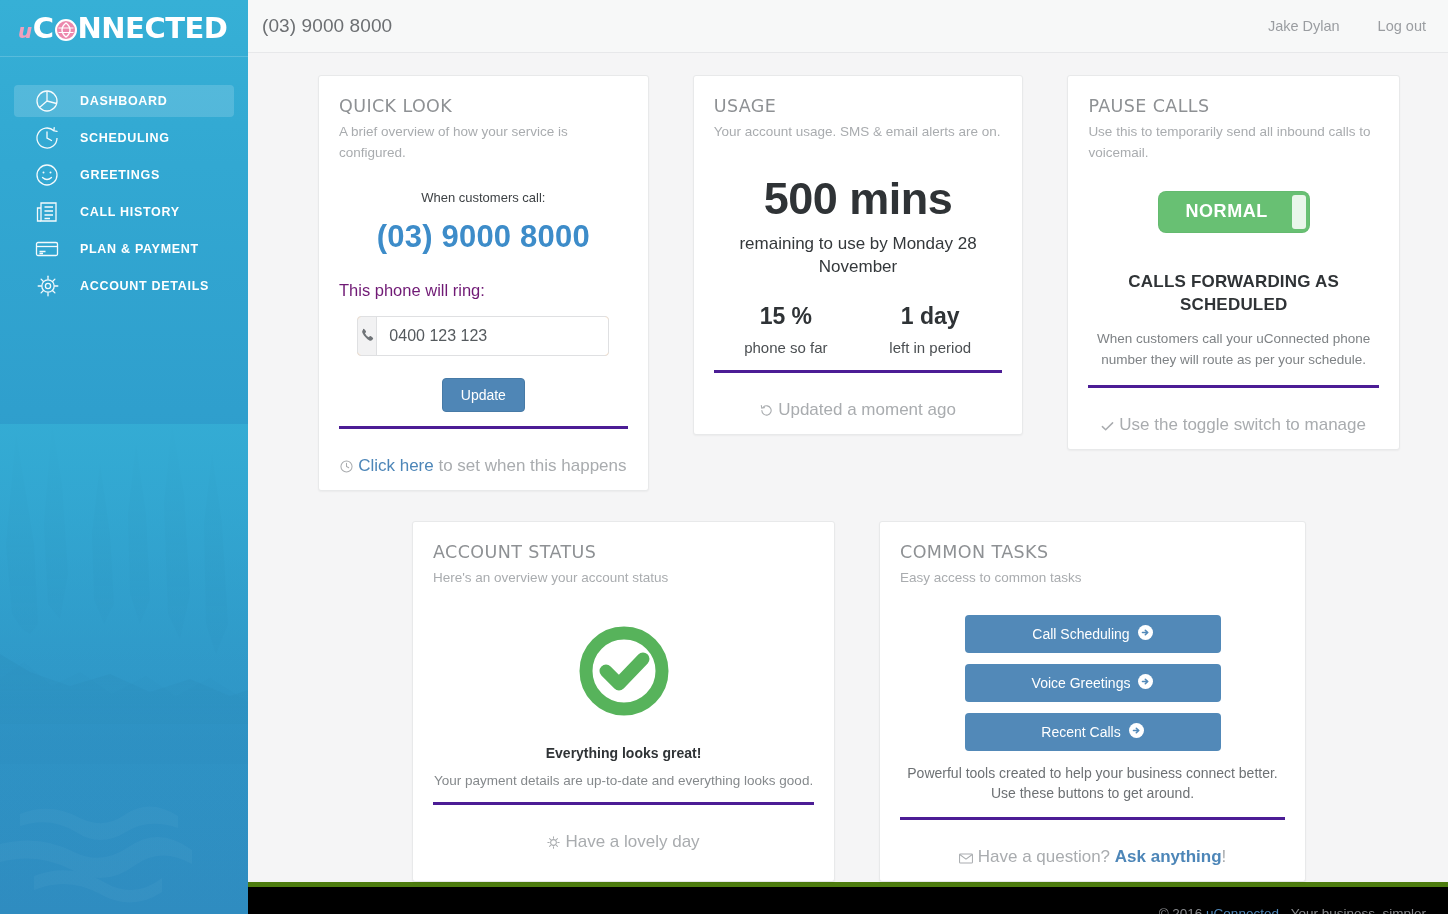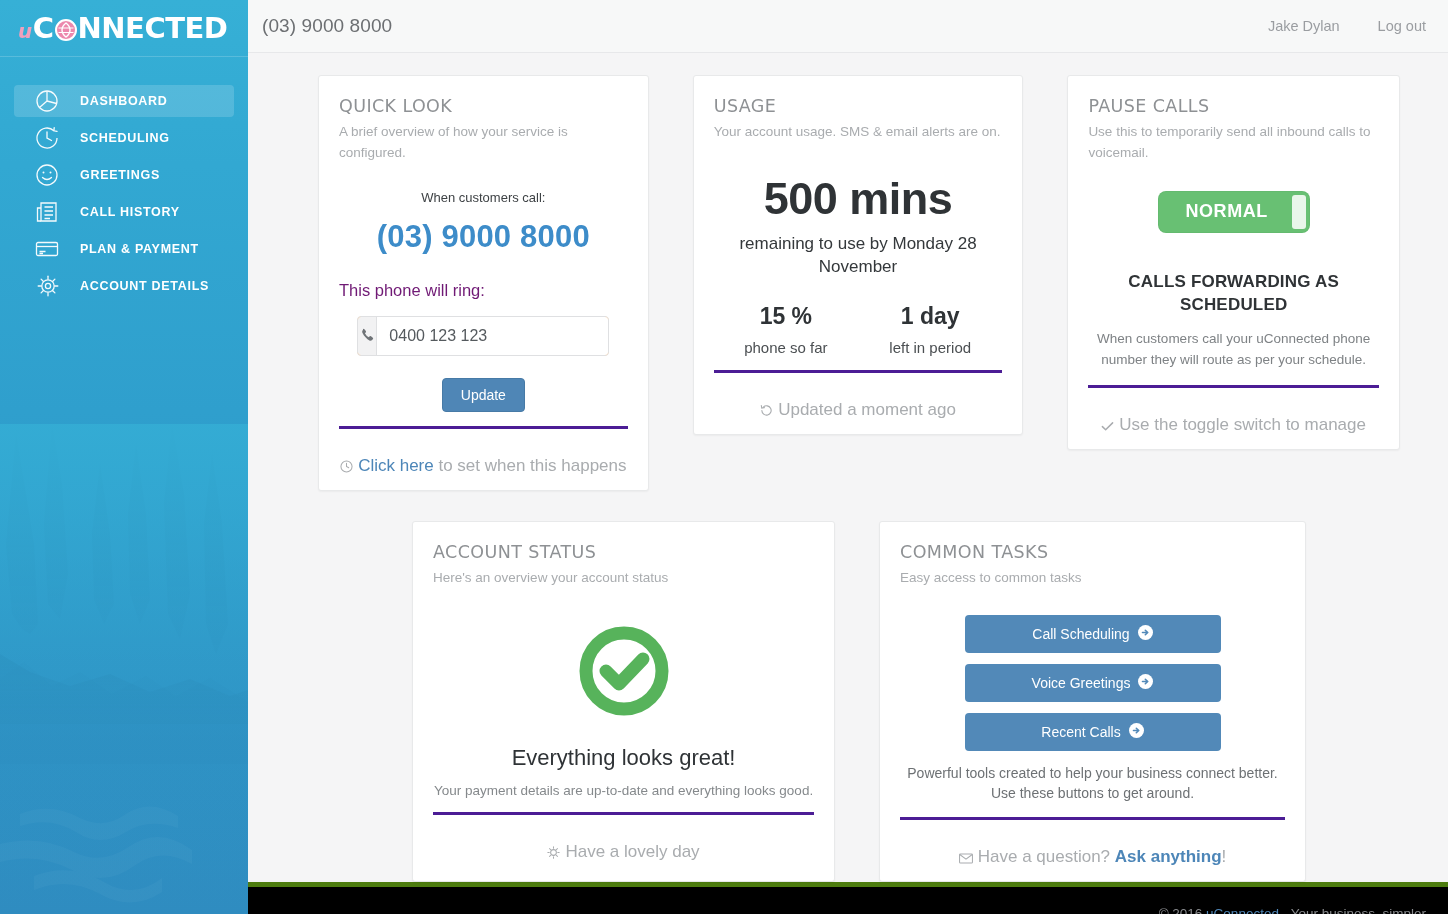--- a/index.html
+++ b/index.html
@@ -189,21 +189,21 @@
     text-align: center; font-size: 17px; font-weight: 700; color: #2f3336;
     margin-top: 38px; line-height: 1.35; letter-spacing: .2px;
   }
   .pause-desc {
     text-align: center; font-size: 13.5px; color: #7e8285; margin-top: 12px; line-height: 1.55;
   }
 
   
   .c-status { width: 428px; }
   .check-wrap { display: flex; justify-content: center; margin-top: 34px; }
-  .status-title { text-align: center; font-size: 22px; font-weight: 400; color: #2f3336; margin-top: 22px; }
+  .status-title { text-align: center; font-size: 14px; font-weight: 700; color: #2f3336; margin-top: 22px; }
   .status-desc { text-align: center; font-size: 13.5px; color: #85898c; margin-top: 12px; }
 
   
   .c-tasks { width: 432px; }
   .task-btn {
     display: flex; align-items: center; justify-content: center; gap: 8px;
     width: 256px; margin: 0 auto 11px auto;
     background: #5289b8; border: 0; border-radius: 4px;
     color: #ffffff; font-size: 14px; padding: 10px 0; cursor: pointer;
     font-family: "Liberation Sans", sans-serif;

